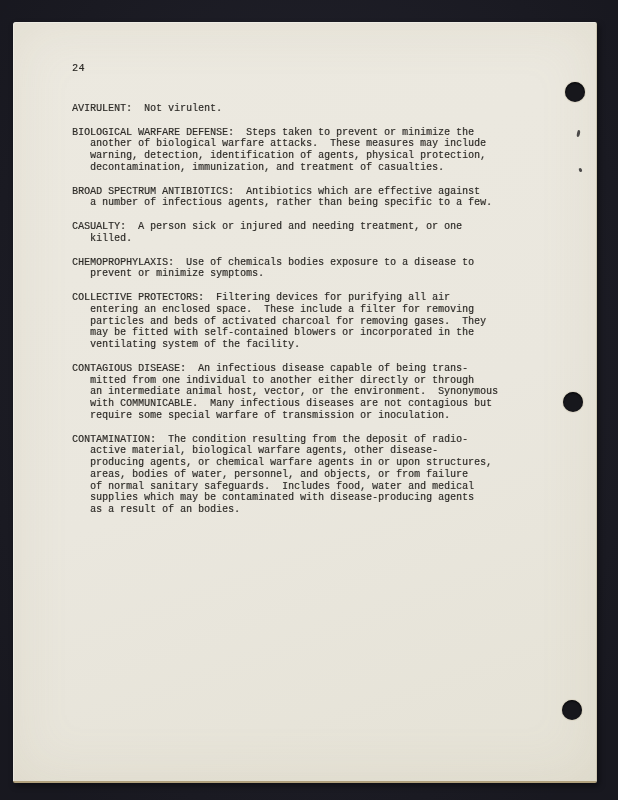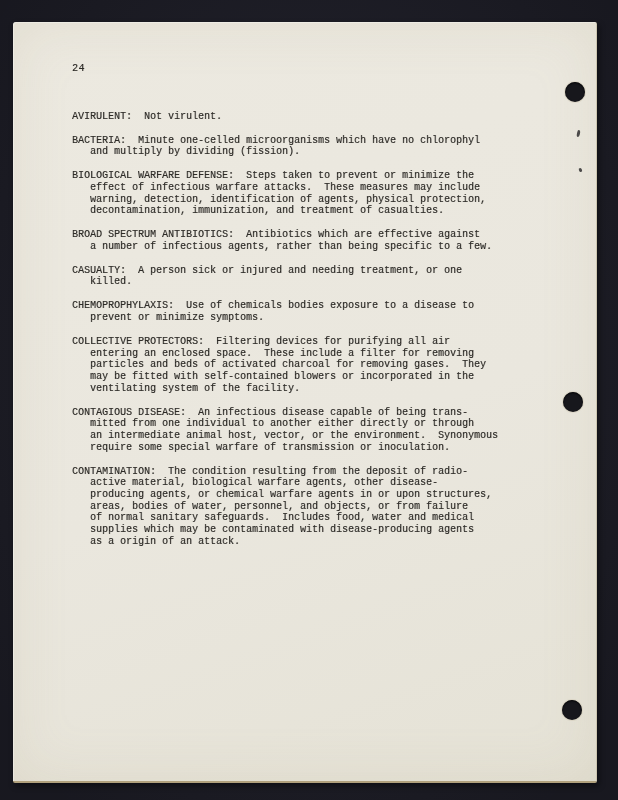--- a/index.html
+++ b/index.html
@@ -32,21 +32,21 @@
       inset 1px 1px 0 rgba(255,255,255,0.45),
       2px 3px 6px rgba(0,0,0,0.45);
   }
   .content{
     position:absolute;left:59px;top:41px;width:470px;
     color:var(--ink);
     font-size:10px;line-height:11.7px;
     text-shadow:0.4px 0.3px 0 rgba(46,44,40,0.42);
   }
   .page-number{
-    margin:0 0 36px 0;
+    margin:0 0 28px 0;
     letter-spacing:0.5px;
   }
   .entry{margin:0 0 12.2px 0;}
   .line{white-space:pre;}
   .line.cont{padding-left:18px;}
   .hole{
     position:absolute;width:20px;height:20px;border-radius:50%;
     background:var(--hole);
     box-shadow:inset 0 1px 2px rgba(0,0,0,0.8), 0 0 0 1px rgba(190,180,150,0.25);
   }
@@ -64,26 +64,22 @@
 
 <div id="screen">
   <div class="paper">
     <div class="content">
       <div class="page-number">24</div>
       <div class="entries">
           <div class="entry">
             <div class="line">AVIRULENT:  Not virulent.</div>
           </div>
           <div class="entry">
-            <div class="line">BACTERIA:  Minute one-celled microorganisms which have no chlorophyl</div>
-            <div class="line cont">and multiply by dividing (fission).</div>
-          </div>
-          <div class="entry">
             <div class="line">BIOLOGICAL WARFARE DEFENSE:  Steps taken to prevent or minimize the</div>
-            <div class="line cont">effect of infectious warfare attacks.  These measures may include</div>
+            <div class="line cont">another of biological warfare attacks.  These measures may include</div>
             <div class="line cont">warning, detection, identification of agents, physical protection,</div>
             <div class="line cont">decontamination, immunization, and treatment of casualties.</div>
           </div>
           <div class="entry">
             <div class="line">BROAD SPECTRUM ANTIBIOTICS:  Antibiotics which are effective against</div>
             <div class="line cont">a number of infectious agents, rather than being specific to a few.</div>
           </div>
           <div class="entry">
             <div class="line">CASUALTY:  A person sick or injured and needing treatment, or one</div>
             <div class="line cont">killed.</div>
@@ -96,30 +92,31 @@
             <div class="line">COLLECTIVE PROTECTORS:  Filtering devices for purifying all air</div>
             <div class="line cont">entering an enclosed space.  These include a filter for removing</div>
             <div class="line cont">particles and beds of activated charcoal for removing gases.  They</div>
             <div class="line cont">may be fitted with self-contained blowers or incorporated in the</div>
             <div class="line cont">ventilating system of the facility.</div>
           </div>
           <div class="entry">
             <div class="line">CONTAGIOUS DISEASE:  An infectious disease capable of being trans-</div>
             <div class="line cont">mitted from one individual to another either directly or through</div>
             <div class="line cont">an intermediate animal host, vector, or the environment.  Synonymous</div>
+            <div class="line cont">with COMMUNICABLE.  Many infectious diseases are not contagious but</div>
             <div class="line cont">require some special warfare of transmission or inoculation.</div>
           </div>
           <div class="entry">
             <div class="line">CONTAMINATION:  The condition resulting from the deposit of radio-</div>
             <div class="line cont">active material, biological warfare agents, other disease-</div>
             <div class="line cont">producing agents, or chemical warfare agents in or upon structures,</div>
             <div class="line cont">areas, bodies of water, personnel, and objects, or from failure</div>
             <div class="line cont">of normal sanitary safeguards.  Includes food, water and medical</div>
             <div class="line cont">supplies which may be contaminated with disease-producing agents</div>
-            <div class="line cont">as a origin of an attack.</div>
+            <div class="line cont">as a result of an bodies.</div>
           </div>
         </div>
     </div>
     <div class="speck s1"></div>
     <div class="speck s2"></div>
     <div class="hole h1"></div>
     <div class="hole h2"></div>
     <div class="hole h3"></div>
   </div>
 </div>

